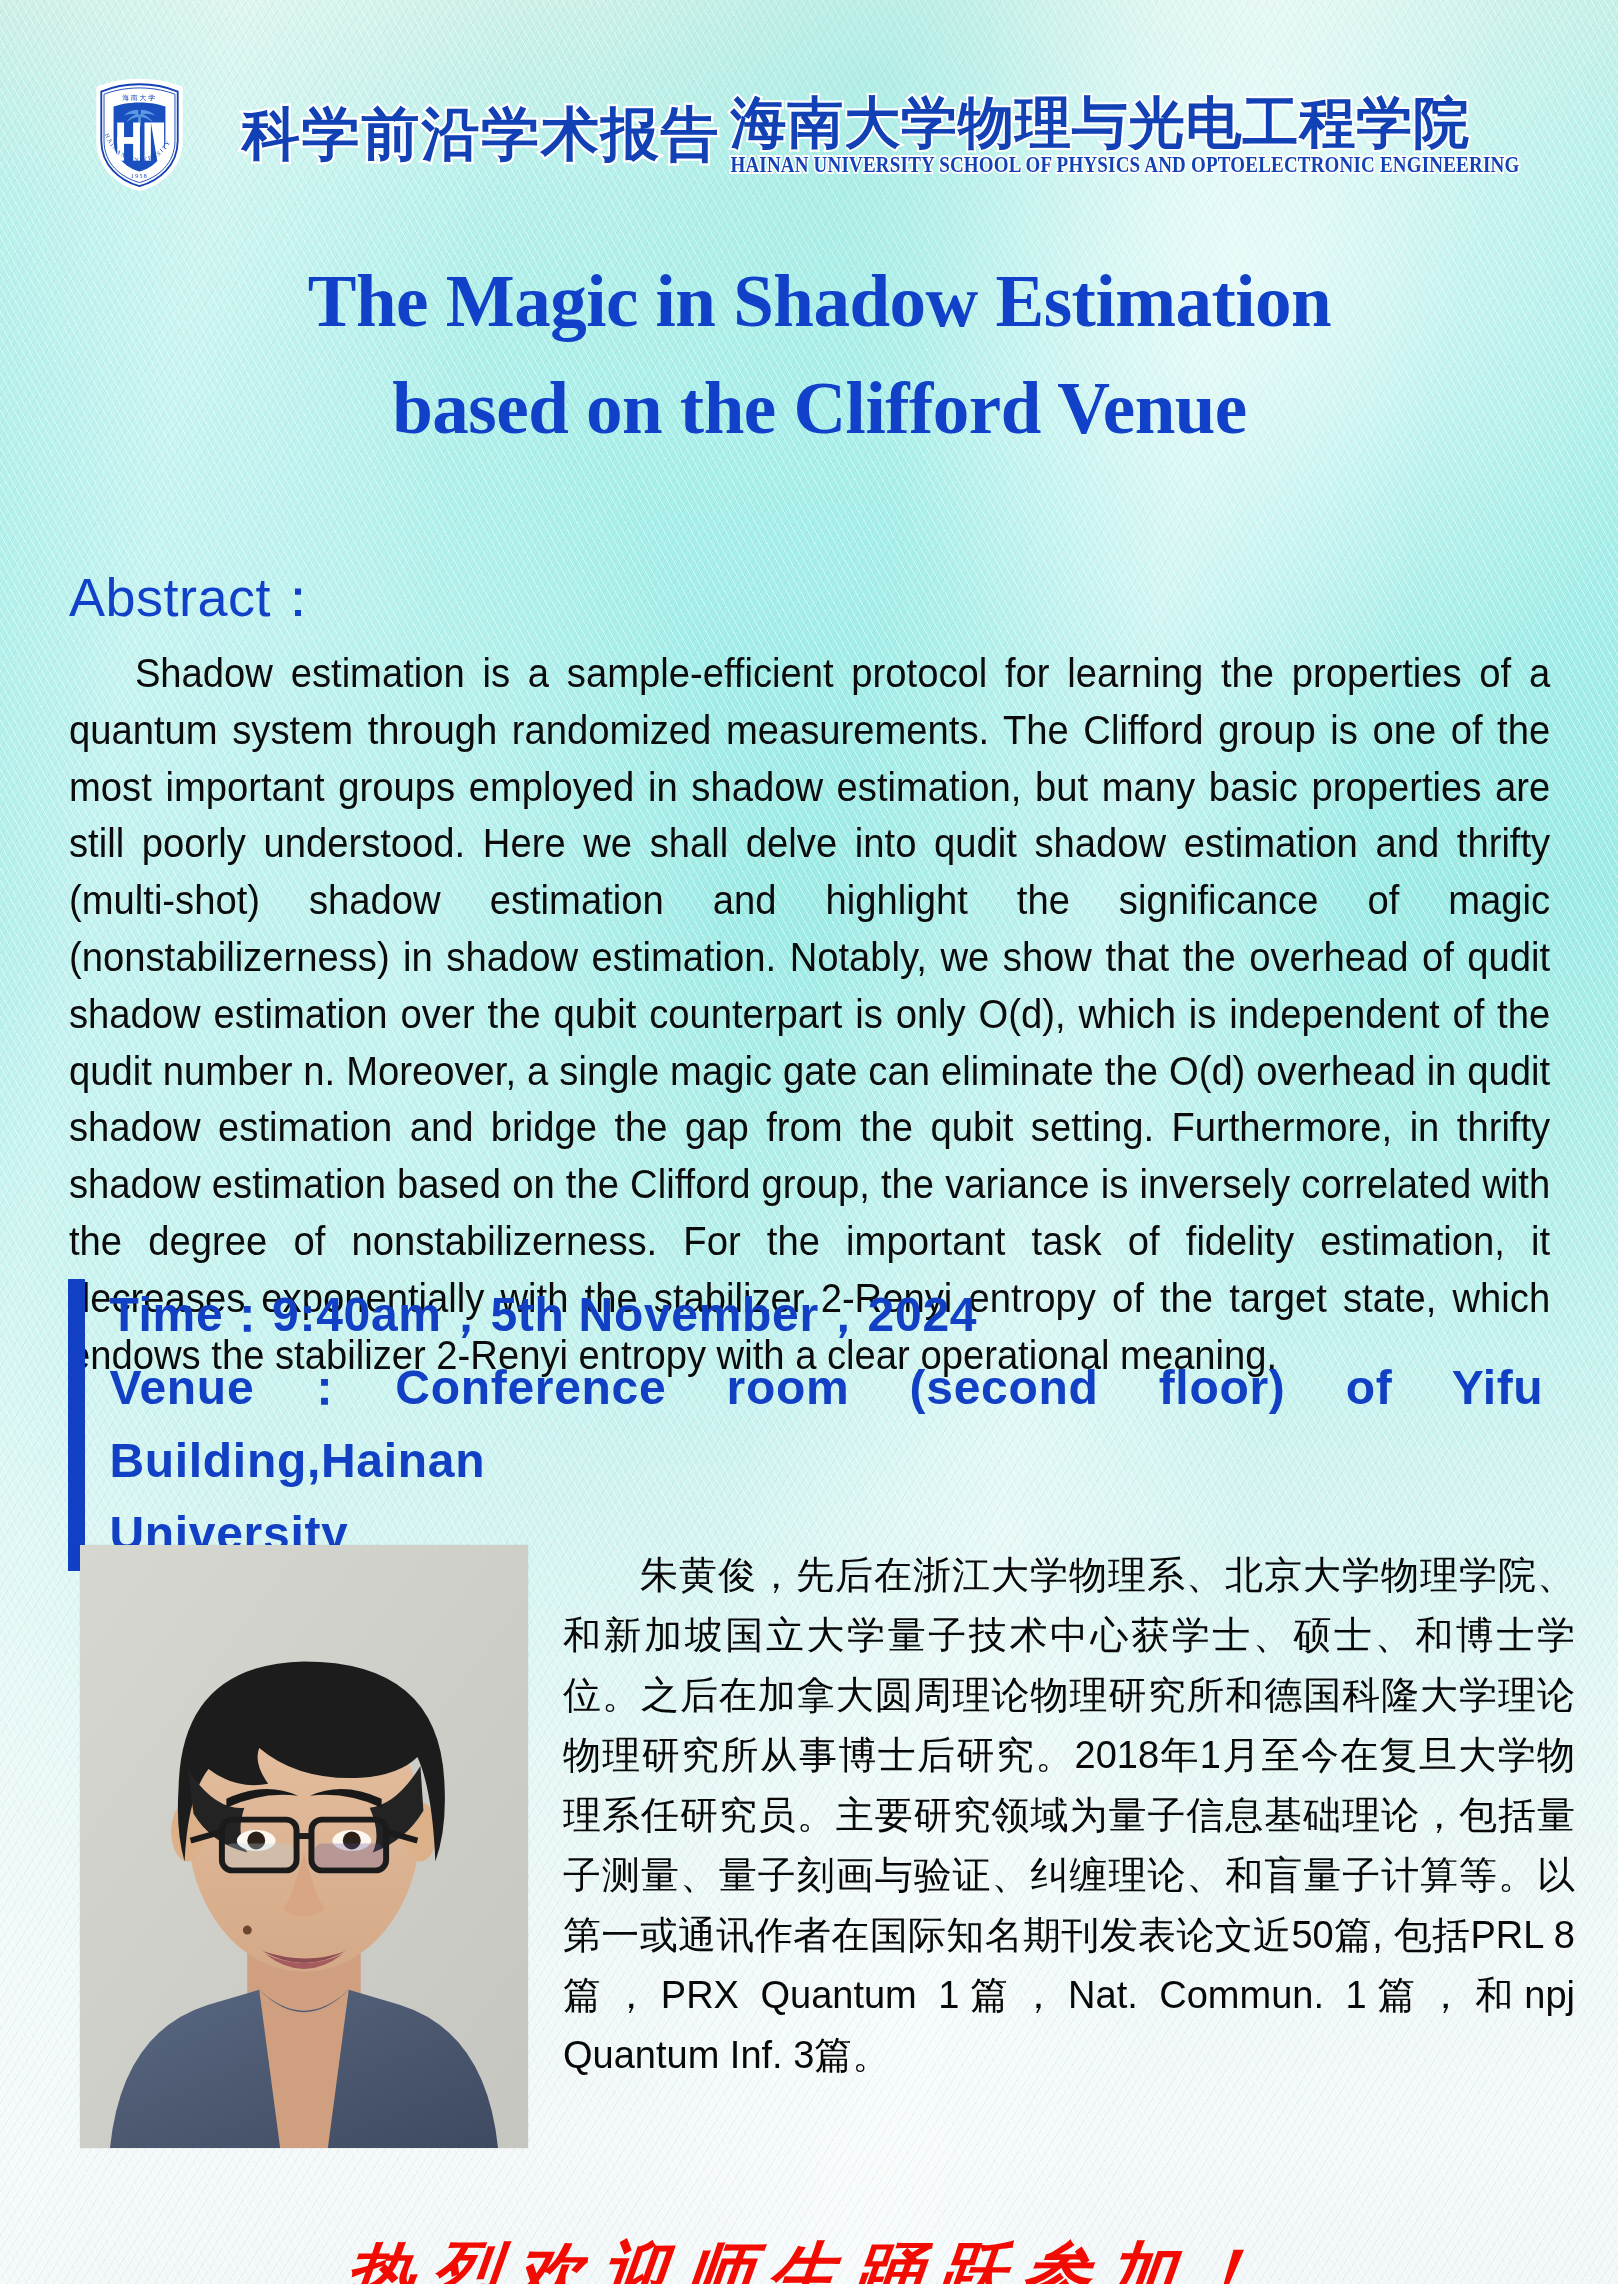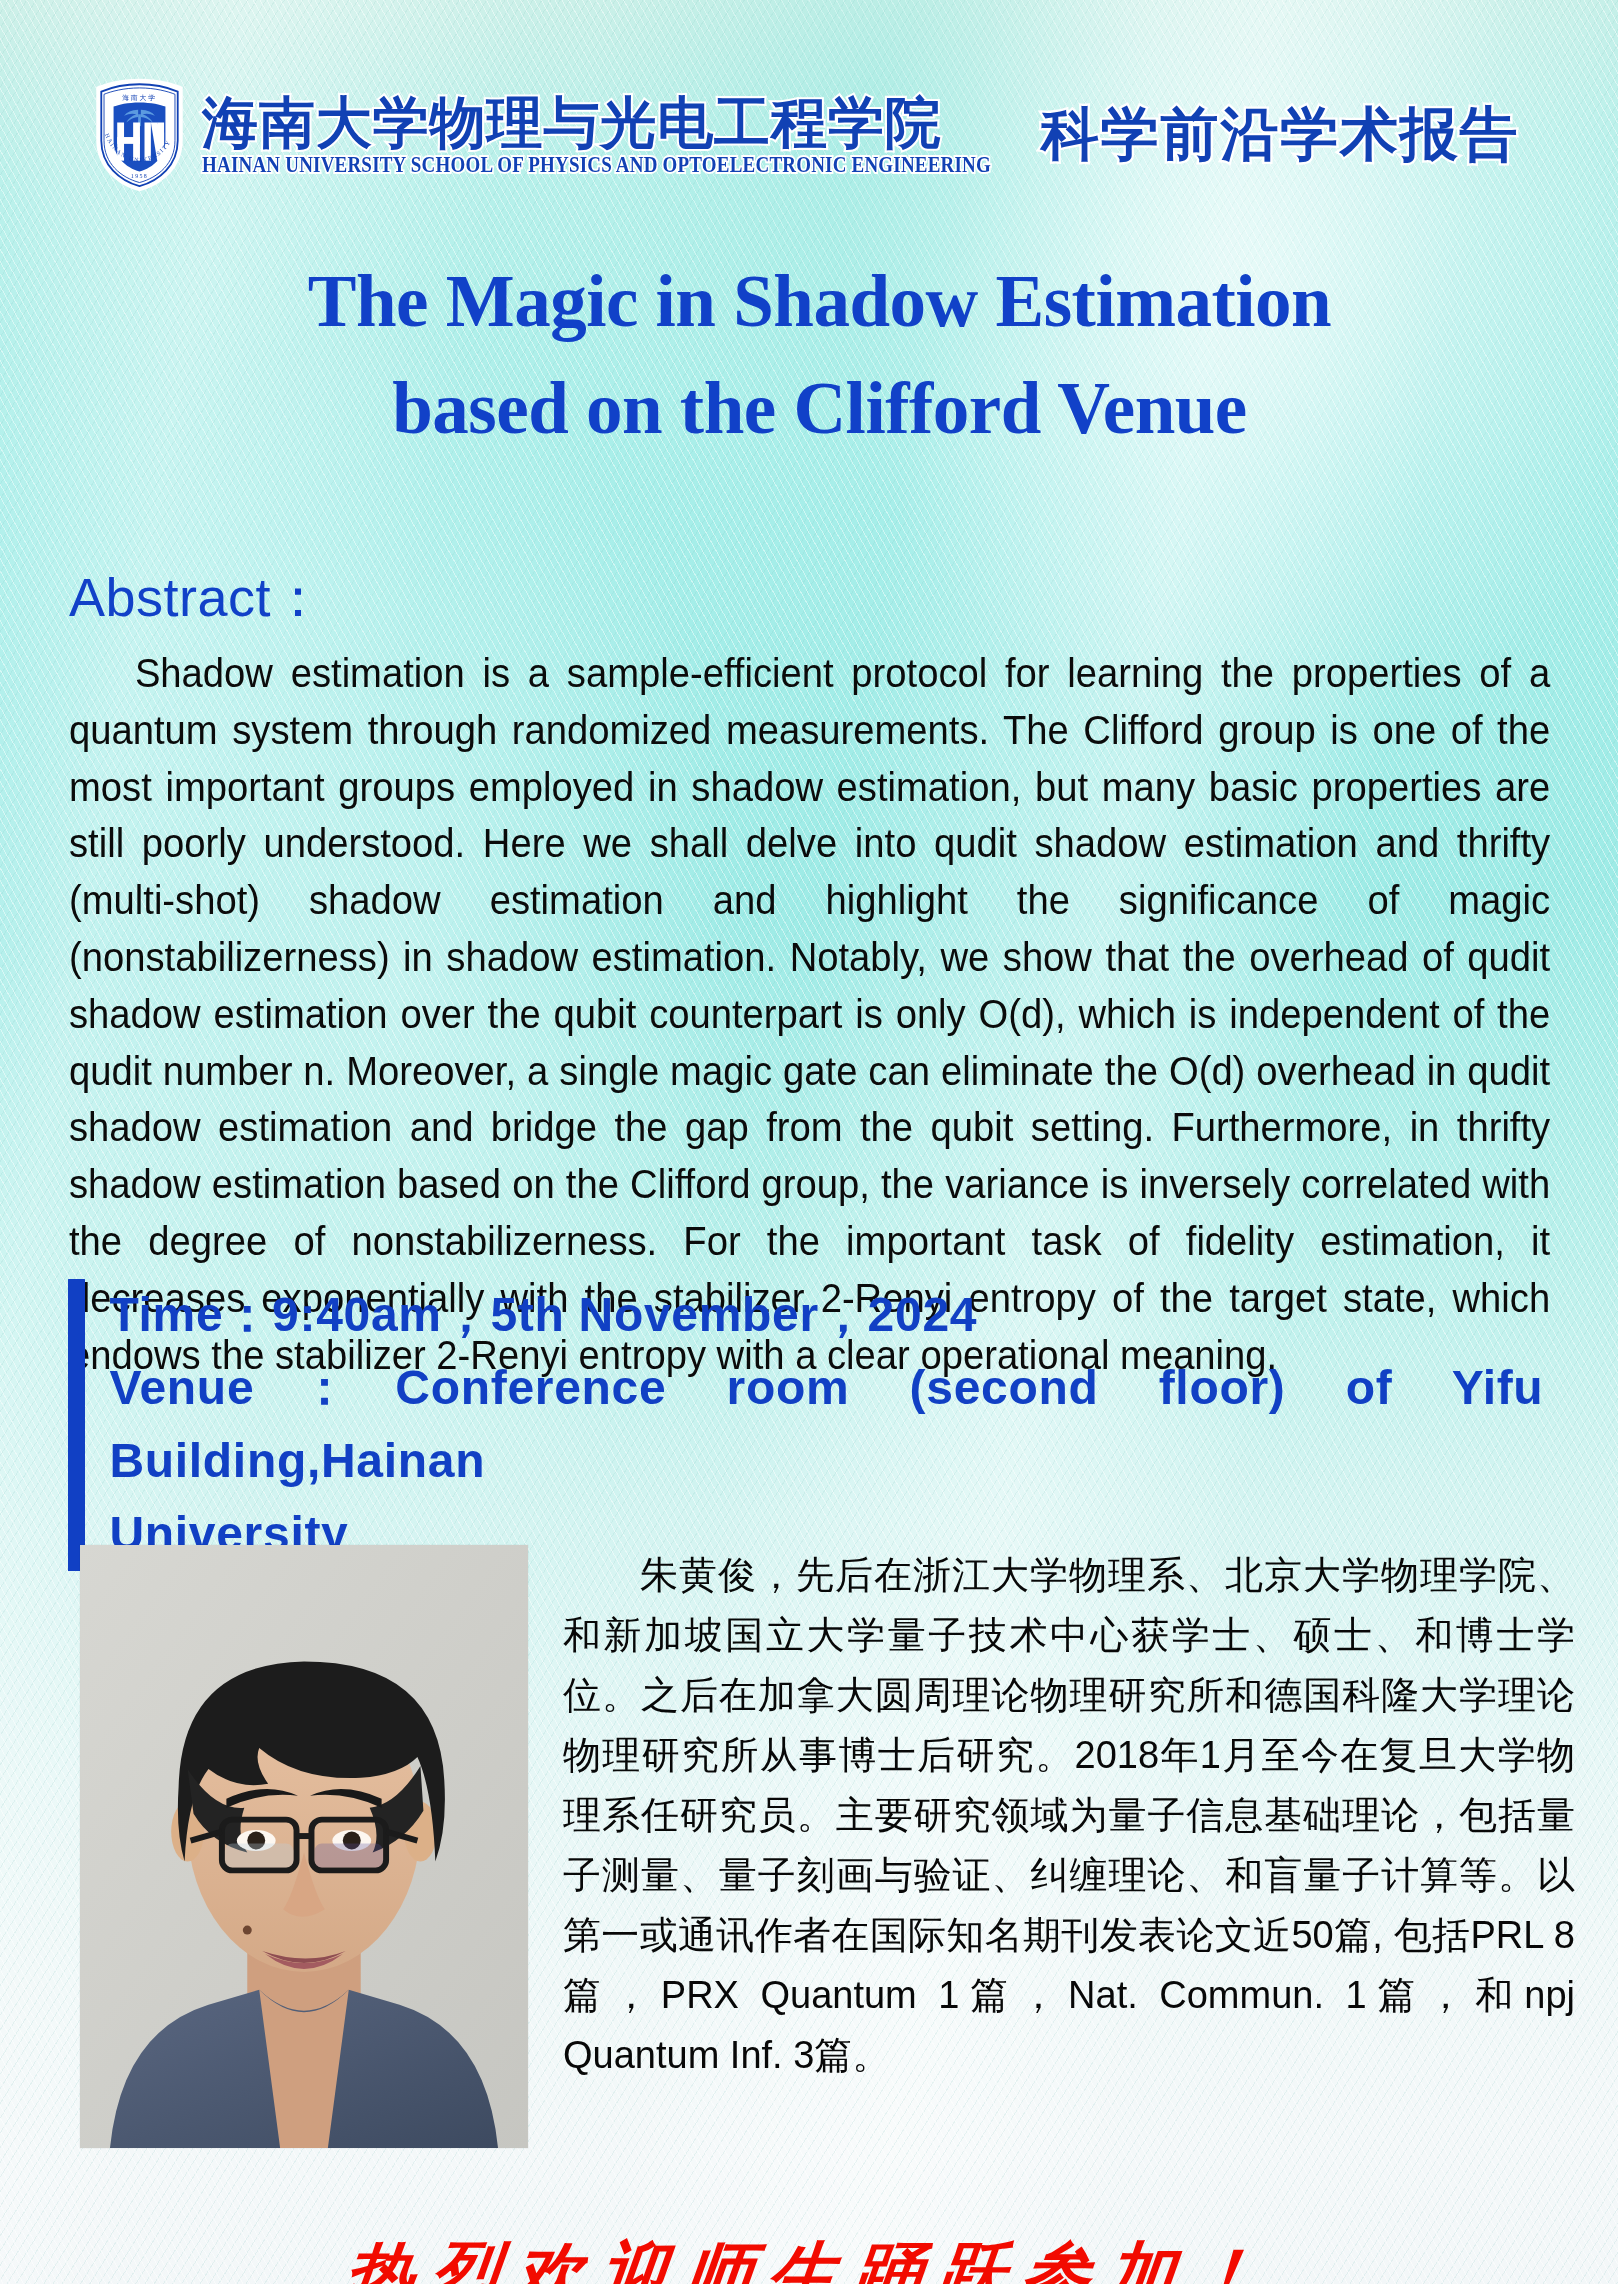--- a/index.html
+++ b/index.html
@@ -250,26 +250,26 @@
 
         <text x="115" y="222" text-anchor="middle" font-family="'Liberation Serif',serif" font-size="13" fill="#1141b4" letter-spacing="3">1958</text>
 
         <path id="ringpath" d="M36 118 A 84 104 0 0 0 194 118" fill="none"></path>
         <text font-family="'Liberation Serif',serif" font-size="13" fill="#1141b4" letter-spacing="3.4">
           <textPath href="#ringpath" startOffset="4%">HAINAN UNIVERSITY</textPath>
         </text>
       </svg>
     </div>
 
+    <div id="series-title">科学前沿学术报告</div>
+
     <div id="masthead">
       <div id="school-cn">海南大学物理与光电工程学院</div>
       <div id="school-en">HAINAN UNIVERSITY SCHOOL OF PHYSICS AND OPTOELECTRONIC ENGINEERING</div>
     </div>
-
-    <div id="series-title">科学前沿学术报告</div>
   </div>
 
   <div id="title">
     <span class="tline">The Magic in Shadow Estimation</span>
     <span class="tline">based on the Clifford Venue</span>
   </div>
 
   <div id="abstract-block">
     <div id="abstract-label">Abstract：</div>
     <div id="abstract-body">Shadow estimation is a sample-efficient protocol for learning the properties of a quantum system through randomized measurements. The Clifford group is one of the most important groups employed in shadow estimation, but many basic properties are still poorly understood. Here we shall delve into qudit shadow estimation and thrifty (multi-shot) shadow estimation and highlight the significance of magic (nonstabilizerness) in shadow estimation. Notably, we show that the overhead of qudit shadow estimation over the qubit counterpart is only O(d), which is independent of the qudit number n. Moreover, a single magic gate can eliminate the O(d) overhead in qudit shadow estimation and bridge the gap from the qubit setting. Furthermore, in thrifty shadow estimation based on the Clifford group, the variance is inversely correlated with the degree of nonstabilizerness. For the important task of fidelity estimation, it decreases exponentially with the stabilizer 2-Renyi entropy of the target state, which endows the stabilizer 2-Renyi entropy with a clear operational meaning.</div>

